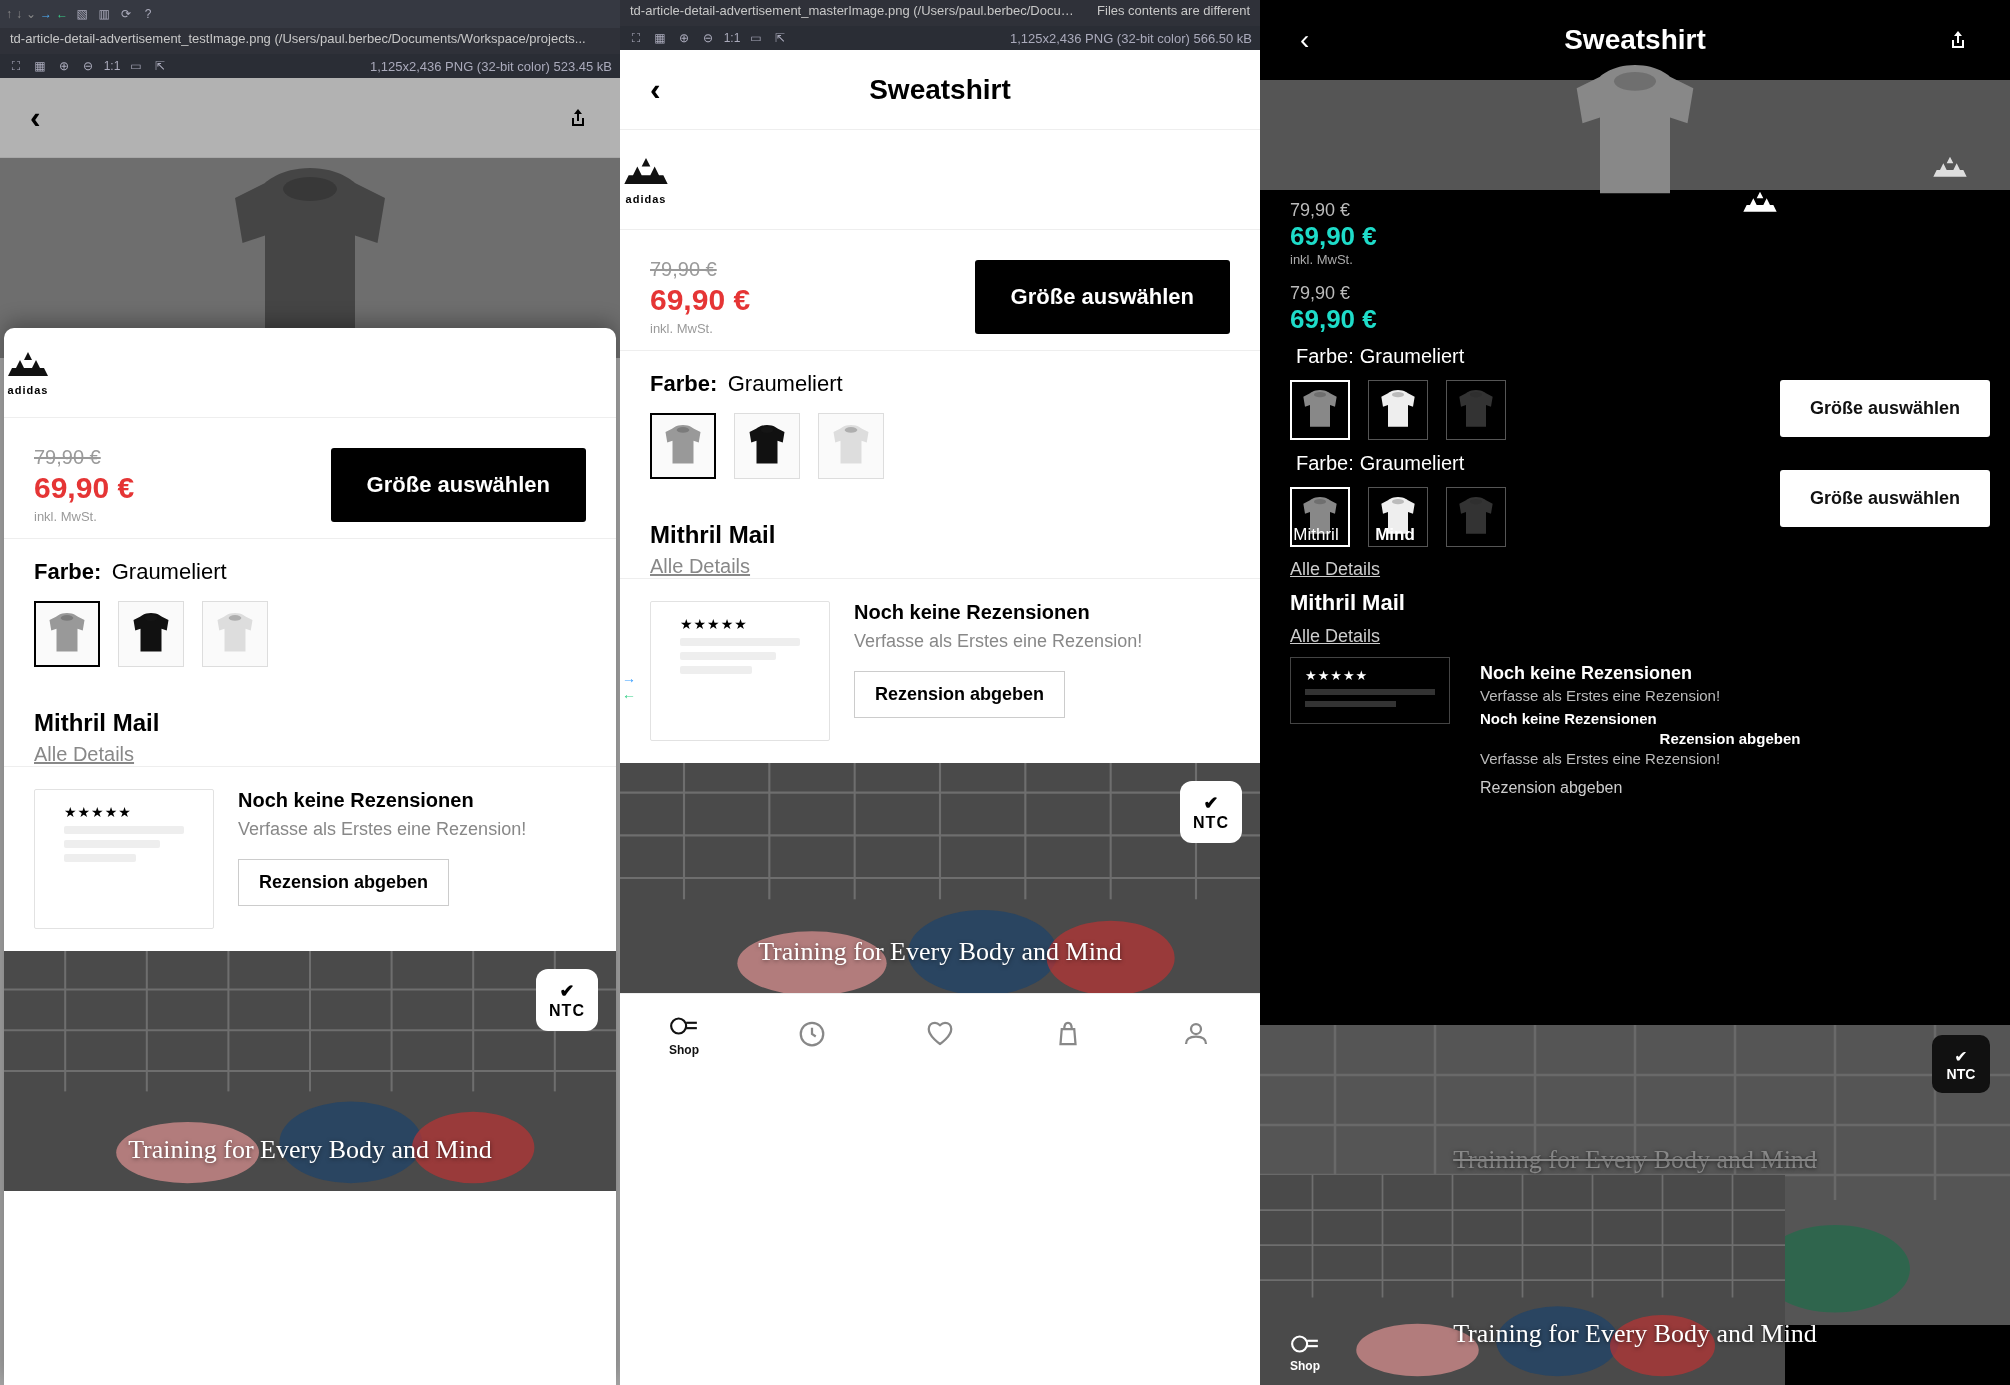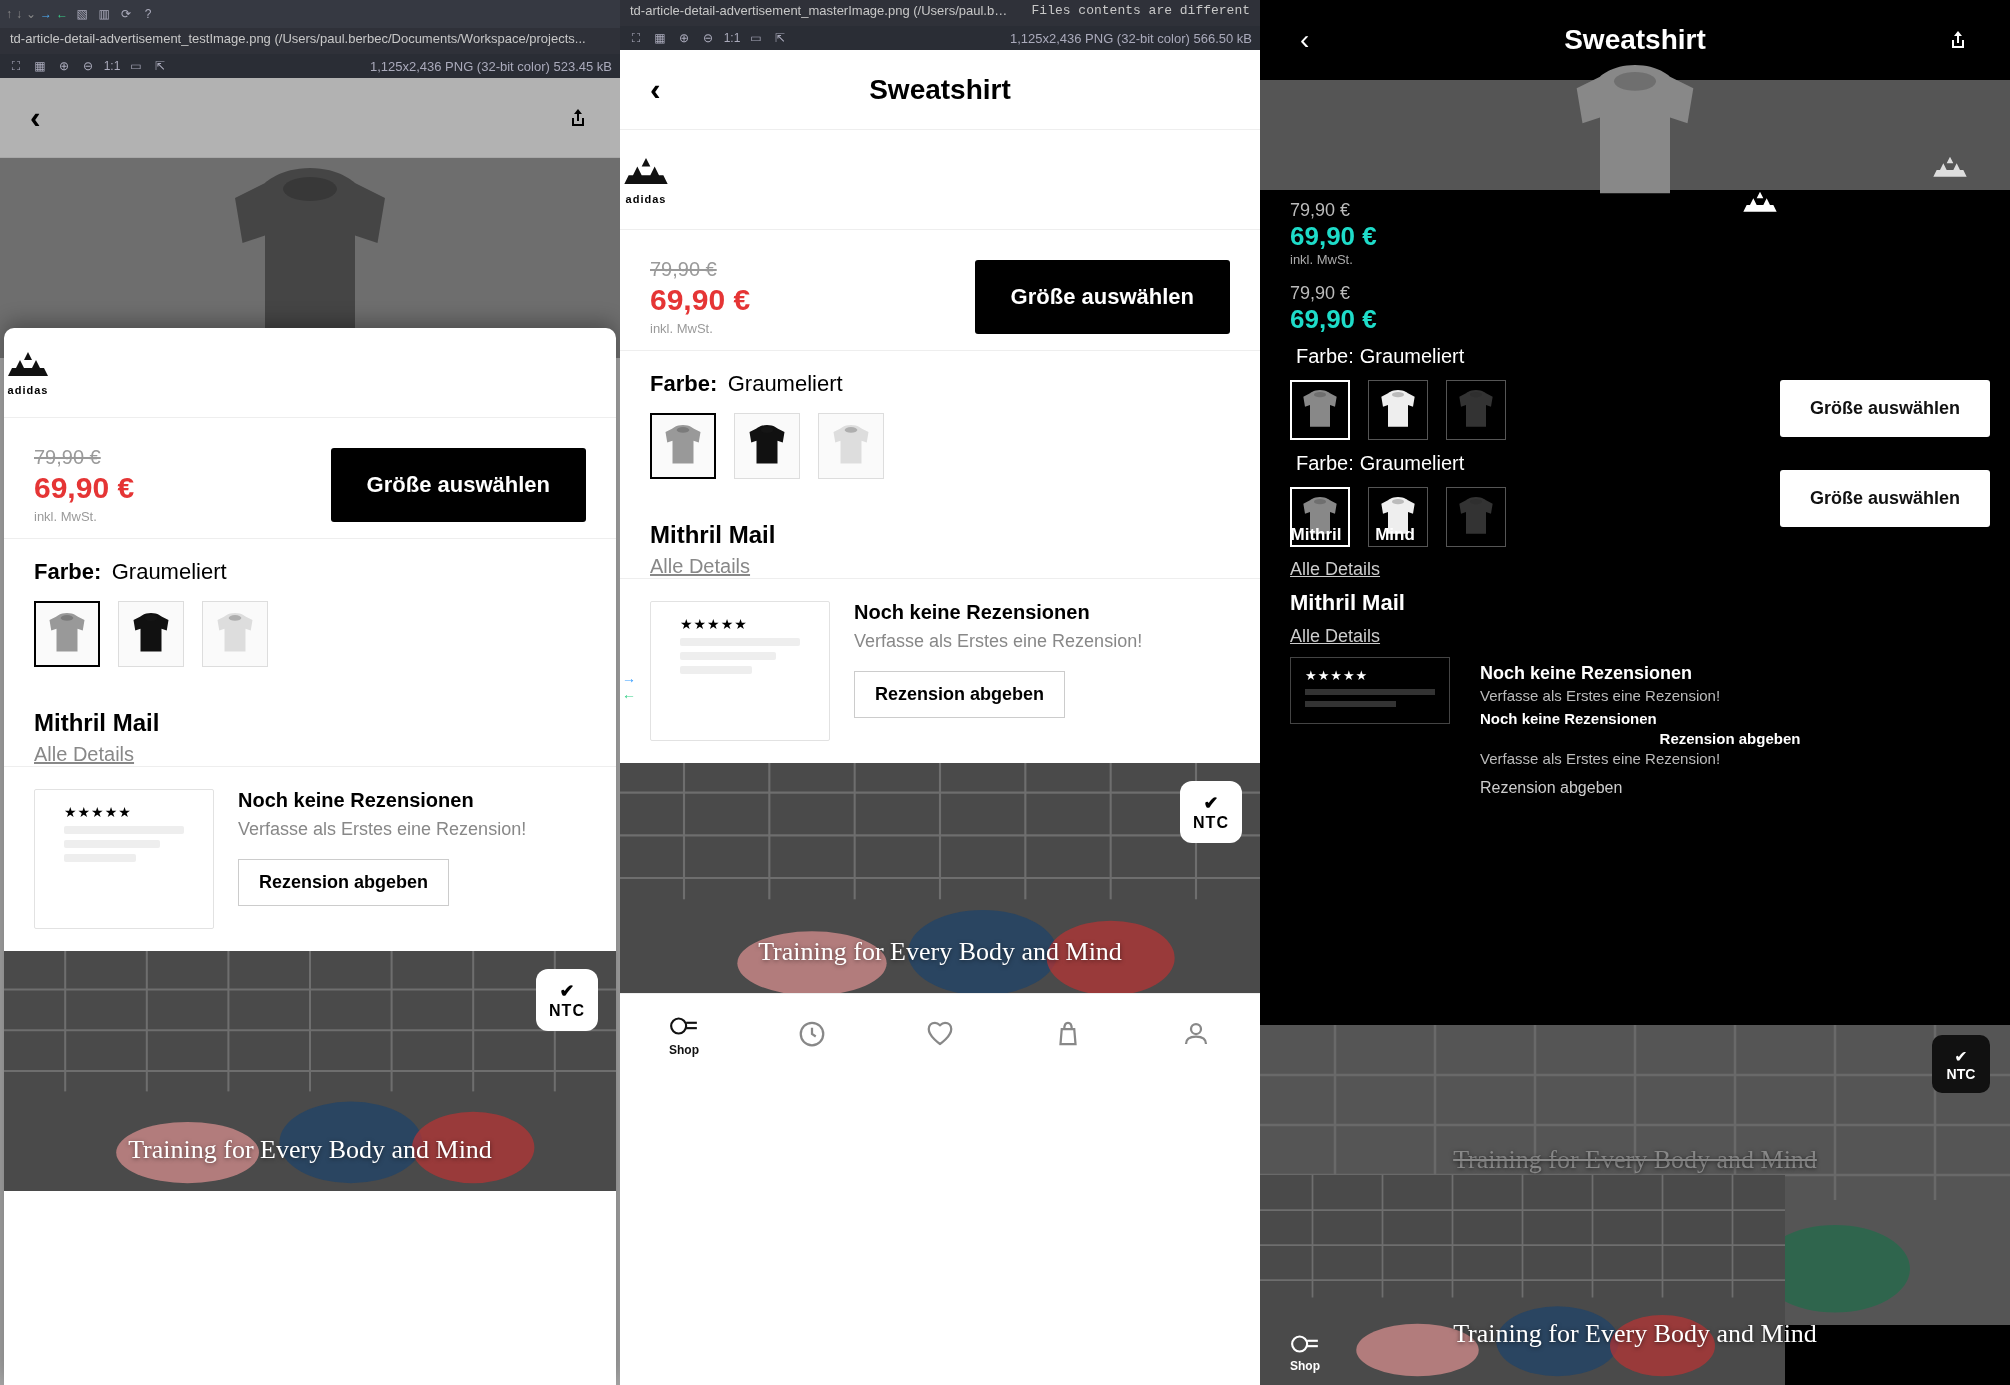--- a/index.html
+++ b/index.html
@@ -8,21 +8,21 @@
 .pane { display: flex; flex-direction: column; background: #2a2d35; }
 .pane1 { width: 620px; }
 .pane2 { width: 640px; }
 .pane3 { width: 750px; position: relative; }
 .file-header { display: flex; align-items: center; height: 28px; padding: 0 6px; background: #363942; color: #9aa; font-size: 12px; gap: 6px; }
 .file-header .nav-arrows { display: flex; gap: 4px; color: #888; }
 .file-header .nav-arrows span { cursor: default; }
 .file-header .active-ico { color: #4fb3ff; }
 .tabbar { display: flex; height: 26px; background: #2f3139; }
 .tab { padding: 3px 10px; font-size: 13px; color: #c8c8c8; white-space: nowrap; overflow: hidden; text-overflow: ellipsis; flex: 1; }
-.tab.right-info { flex: 0 0 auto; color: #c8c8c8; font-family: Liberation Mono, monospace; }
+.tab.right-info { flex: 0 0 auto; color: #c8c8c8; }
 .infostrip { height: 24px; display: flex; justify-content: space-between; align-items: center; padding: 0 8px; color: #aab; font-size: 13px; background: #2a2d35; }
 .infostrip .icons { display: flex; gap: 8px; align-items: center; }
 .ico { width: 16px; height: 16px; display: inline-flex; align-items: center; justify-content: center; color: #aab; font-size: 12px; }
 .phone-viewport { flex: 1; background: #000; overflow: hidden; position: relative; }
 .phone-content { width: 100%; height: 100%; background: #fff; overflow: hidden; position: relative; }
 .phone-content.dimmed::after { content:""; position:absolute; inset:0; background: rgba(0,0,0,0.35); pointer-events:none; }
 .phone-content.dimmed > *:not(.modal) { filter: brightness(0.7); }
 
 
 .mob-header { height: 80px; display: flex; align-items: center; justify-content: space-between; padding: 0 30px; border-bottom: 1px solid #eee; background:#fff; position:relative; z-index:2;}
@@ -450,21 +450,21 @@
                 <use href="#hoodie"></use>
               </svg>
             </div>
      </div>
      <div class="diff-color"><span>Farbe:</span><span>Graumeliert</span></div>
      <div class="diff-swatches">
        <div class="diff-swatch sel">
               <svg viewBox="0 0 120 120" style="width:40px;color:#888">
                 <use href="#hoodie"></use>
               </svg>
-         <span style="position:absolute;font-size:17px;font-weight:700;color:#fff;margin-top:36px;margin-left:-8px">Mithril</span>
+         <span style="position:absolute;font-size:17px;font-weight:400;color:#fff;margin-top:36px;margin-left:-8px">Mithril</span>
        </div>
        <div class="diff-swatch">
               <svg viewBox="0 0 120 120" style="width:40px;color:#eee">
                 <use href="#hoodie"></use>
               </svg>
          <span style="position:absolute;font-size:17px;font-weight:700;color:#fff;margin-top:36px;margin-left:-6px">Mind</span>
        </div>
        <div class="diff-swatch">
               <svg viewBox="0 0 120 120" style="width:40px;color:#333">
                 <use href="#hoodie"></use>

